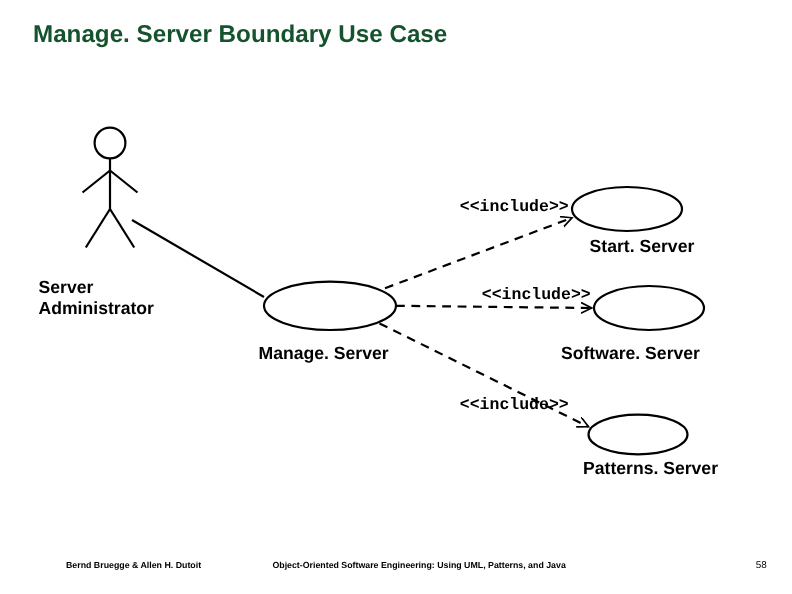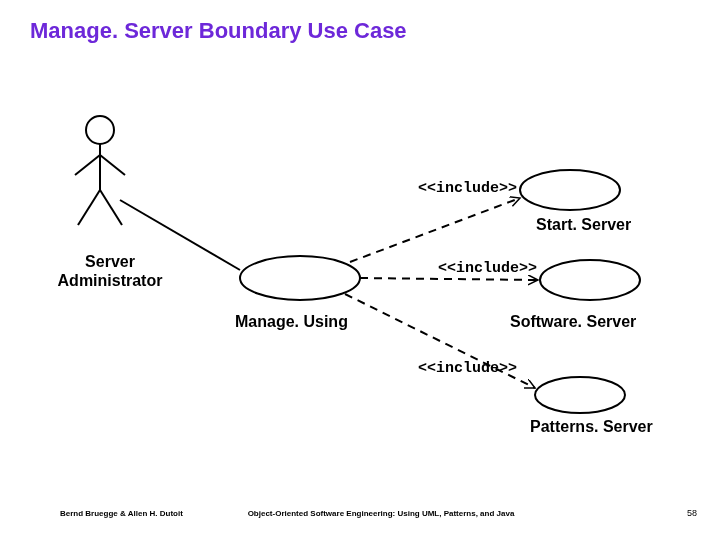--- a/index.html
+++ b/index.html
@@ -11,28 +11,28 @@
     font-family: Verdana, Geneva, sans-serif;
     position: relative;
     overflow: hidden;
   }
   .title {
     position: absolute;
     top: 18px;
     left: 30px;
     font-size: 22px;
     font-weight: bold;
-    color: #6d28d9;
+    color: #14532d;
   }
   .actor-label {
     position: absolute;
     font-family: Verdana, Geneva, sans-serif;
     font-size: 16px;
     font-weight: bold;
-    text-align: center;
+    text-align: left;
     line-height: 1.2;
   }
   .uc-label {
     position: absolute;
     font-family: Verdana, Geneva, sans-serif;
     font-size: 16px;
     font-weight: bold;
   }
   .rel-label {
     position: absolute;
@@ -101,21 +101,21 @@
 
   <ellipse cx="580" cy="395" rx="45" ry="18" fill="none" stroke="#000" stroke-width="2"></ellipse>
 
   <line x1="350" y1="262" x2="520" y2="198" stroke="#000" stroke-width="2" stroke-dasharray="8,6" marker-end="url(#arrow)"></line>
   <line x1="360" y1="278" x2="538" y2="280" stroke="#000" stroke-width="2" stroke-dasharray="8,6" marker-end="url(#arrow)"></line>
   <line x1="345" y1="294" x2="535" y2="388" stroke="#000" stroke-width="2" stroke-dasharray="8,6" marker-end="url(#arrow)"></line>
 </svg>
 
 <div class="actor-label" style="top:252px; left:35px; width:150px;">Server<br>Administrator</div>
 
-<div class="uc-label" style="top:313px; left:235px;">Manage. Using</div>
+<div class="uc-label" style="top:313px; left:235px;">Manage. Server</div>
 <div class="uc-label" style="top:216px; left:536px;">Start. Server</div>
 <div class="uc-label" style="top:313px; left:510px;">Software. Server</div>
 <div class="uc-label" style="top:418px; left:530px;">Patterns. Server</div>
 
 <div class="rel-label" style="top:180px; left:380px;">&lt;&lt;include&gt;&gt;</div>
 <div class="rel-label" style="top:260px; left:400px;">&lt;&lt;include&gt;&gt;</div>
 <div class="rel-label" style="top:360px; left:380px;">&lt;&lt;include&gt;&gt;</div>
 
 <div class="footer-left">Bernd Bruegge &amp; Allen H. Dutoit</div>
 <div class="footer-center">Object-Oriented Software Engineering: Using UML, Patterns, and Java</div>

